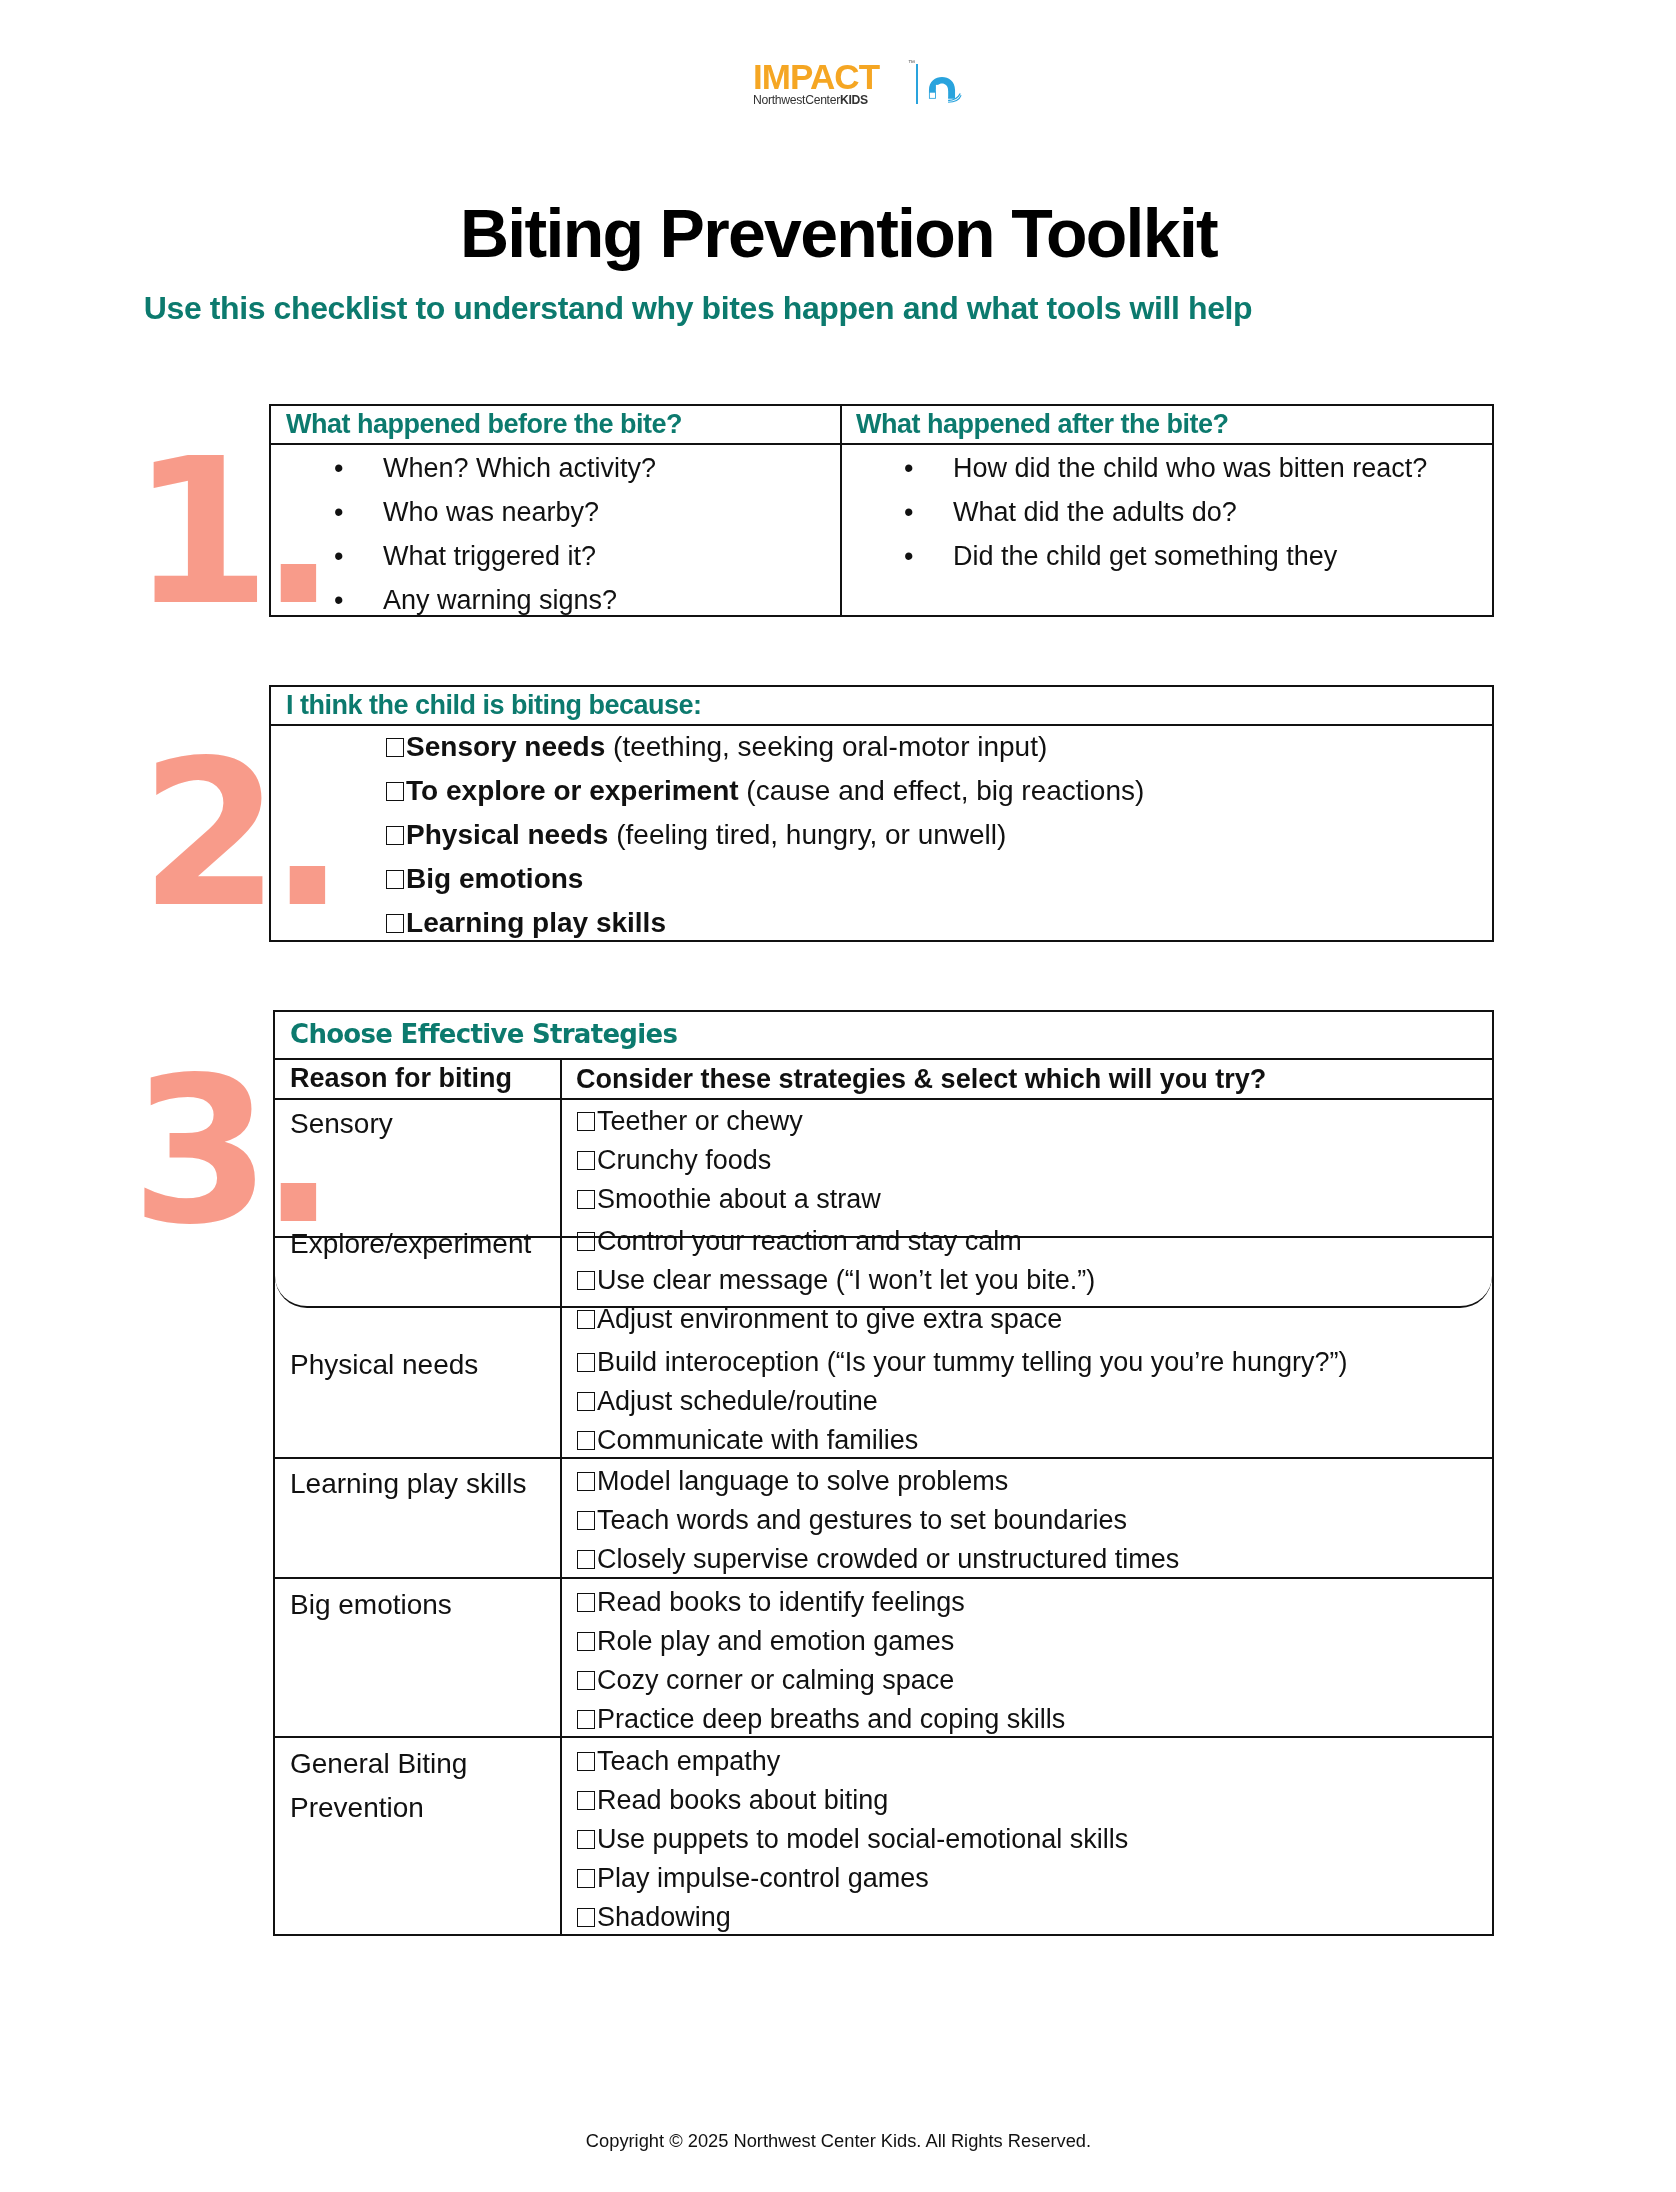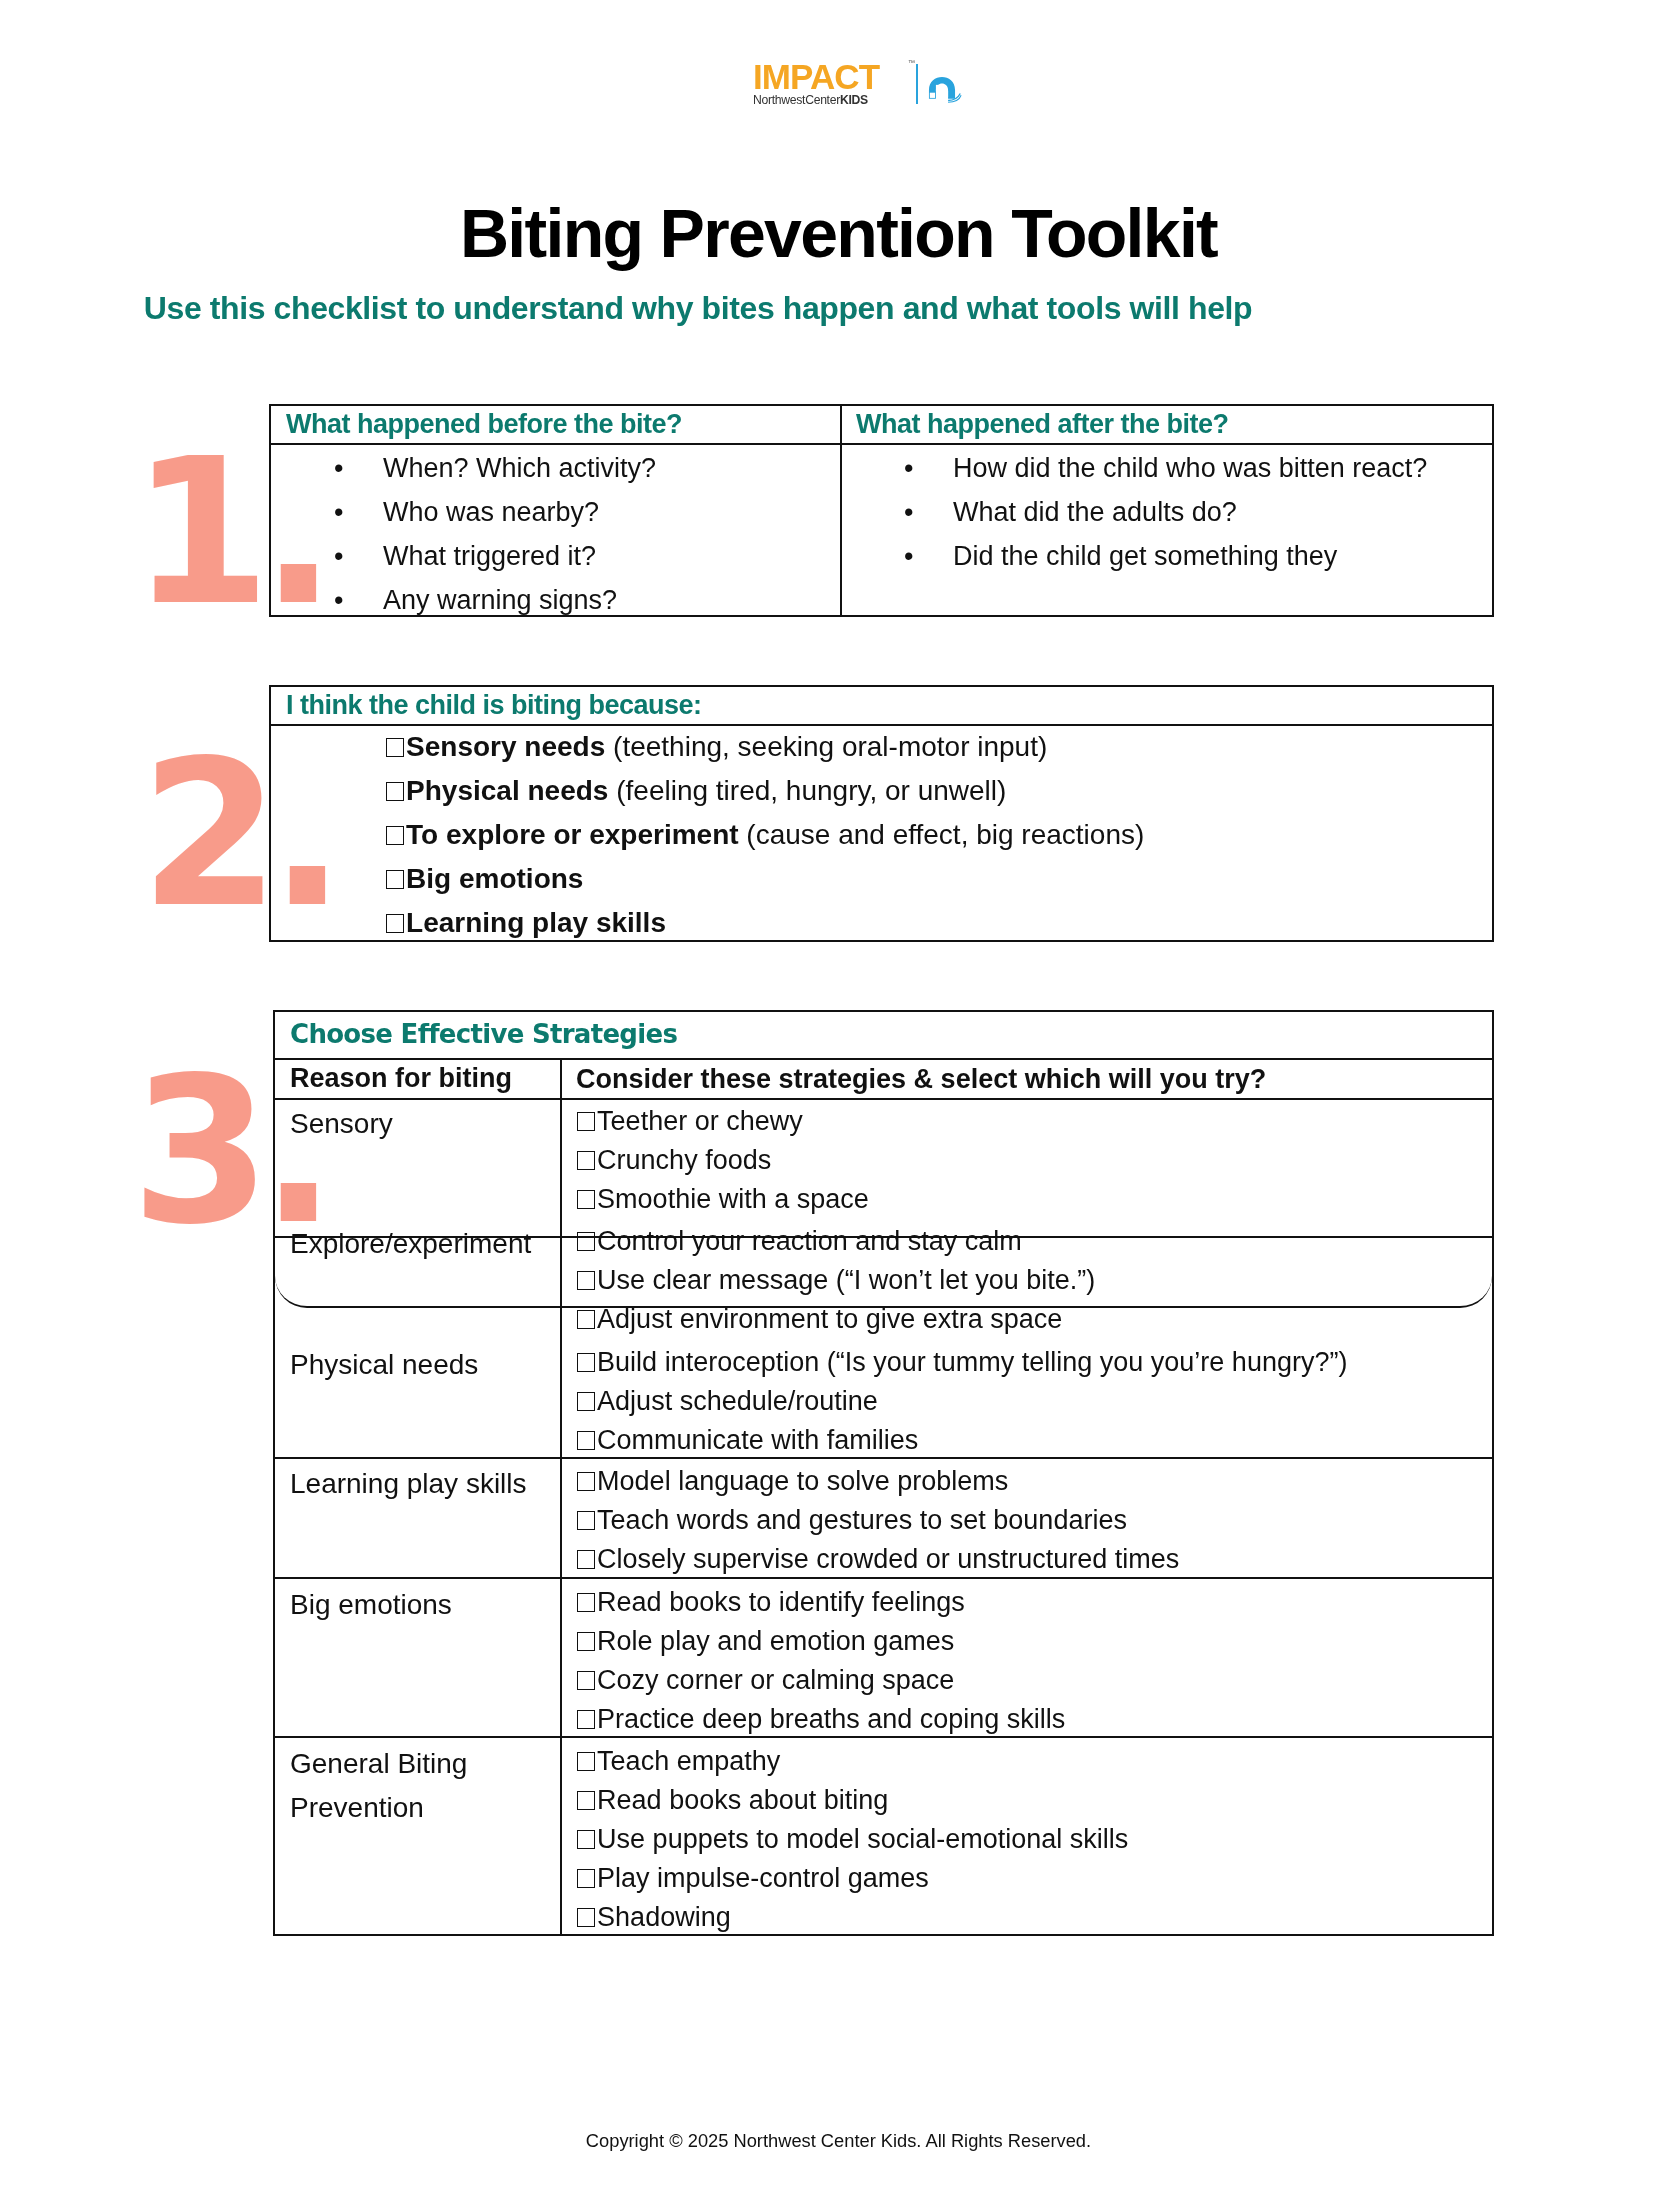--- a/index.html
+++ b/index.html
@@ -101,22 +101,22 @@
   </ul>
 </div>
 <div class="abs numeral" style="left:131px; top:445px;">1.</div>
 
 <div class="abs tbl s2">
   <div class="hdr">
     <span class="hcell teal-head">I think the child is biting because:</span>
   </div>
   <ul>
     <li><span class="cb"></span><b>Sensory needs</b><span> (teething, seeking oral-motor input)</span></li>
+    <li><span class="cb"></span><b>To explore or experiment</b><span> (cause and effect, big reactions)</span></li>
     <li><span class="cb"></span><b>Physical needs</b><span> (feeling tired, hungry, or unwell)</span></li>
-    <li><span class="cb"></span><b>To explore or experiment</b><span> (cause and effect, big reactions)</span></li>
     <li><span class="cb"></span><b>Big emotions</b><span></span></li>
     <li><span class="cb"></span><b>Learning play skills</b><span></span></li>
   </ul>
 </div>
 <div class="abs numeral" style="left:140px; top:747px;">2.</div>
 
 <div class="abs tbl s3">
   <div class="sec-hdr">
     <span class="teal-head">Choose Effective Strategies</span>
   </div>
@@ -124,21 +124,21 @@
     <span class="c1">Reason for biting</span>
     <span class="c2">Consider these strategies &amp; select which will you try?</span>
   </div>
   <div class="vdiv"></div>
 
   <div class="row" style="top:86px; height:140px;">
     <div class="reason">Sensory</div>
     <ul class="strats">
       <li><span class="cb"></span><span>Teether or chewy</span></li>
       <li><span class="cb"></span><span>Crunchy foods</span></li>
-      <li><span class="cb"></span><span>Smoothie with a space</span></li>
+      <li><span class="cb"></span><span>Smoothie about a straw</span></li>
     </ul>
   </div>
 
   <div class="row" style="top:206px; height:90px;border-radius:32px;">
     <div class="reason">Explore/experiment</div>
     <ul class="strats">
       <li><span class="cb"></span><span>Control your reaction and stay calm</span></li>
       <li><span class="cb"></span><span>Use clear message (“I won’t let you bite.”)</span></li>
       <li><span class="cb"></span><span>Adjust environment to give extra space</span></li>
     </ul>

